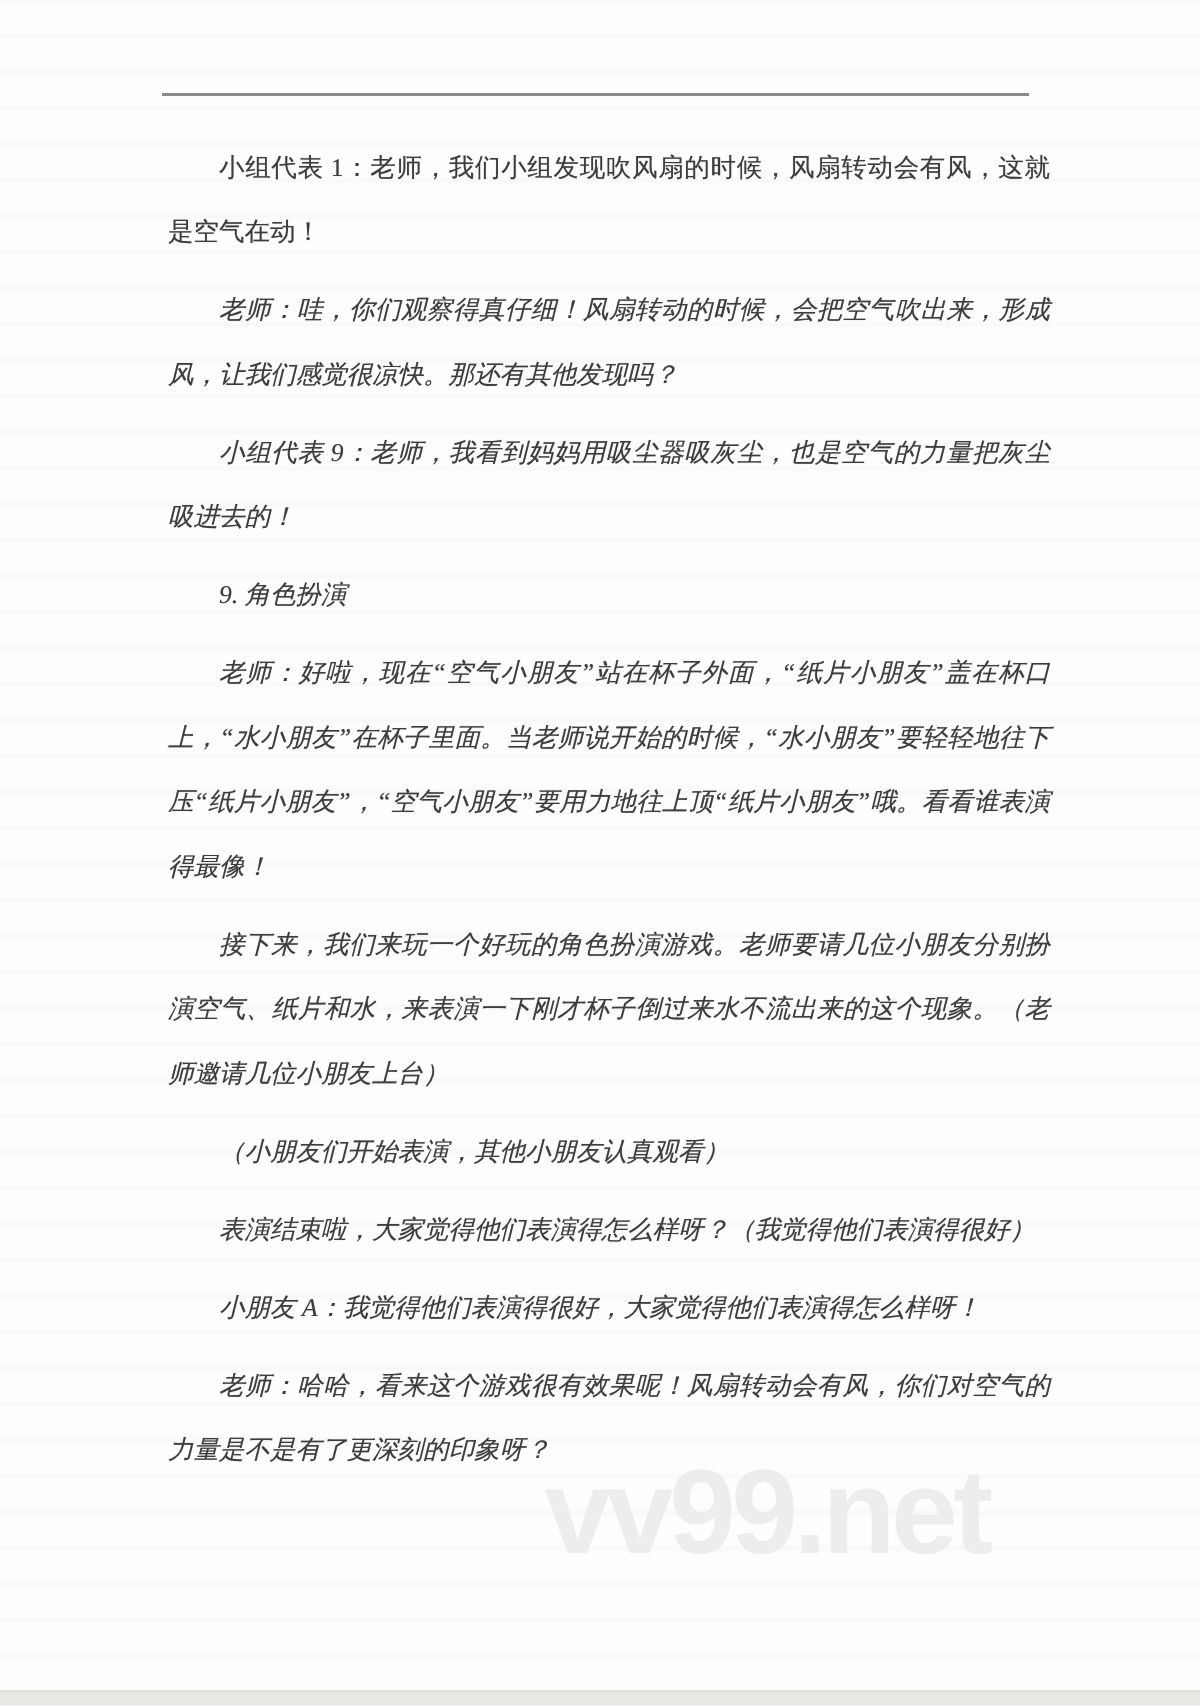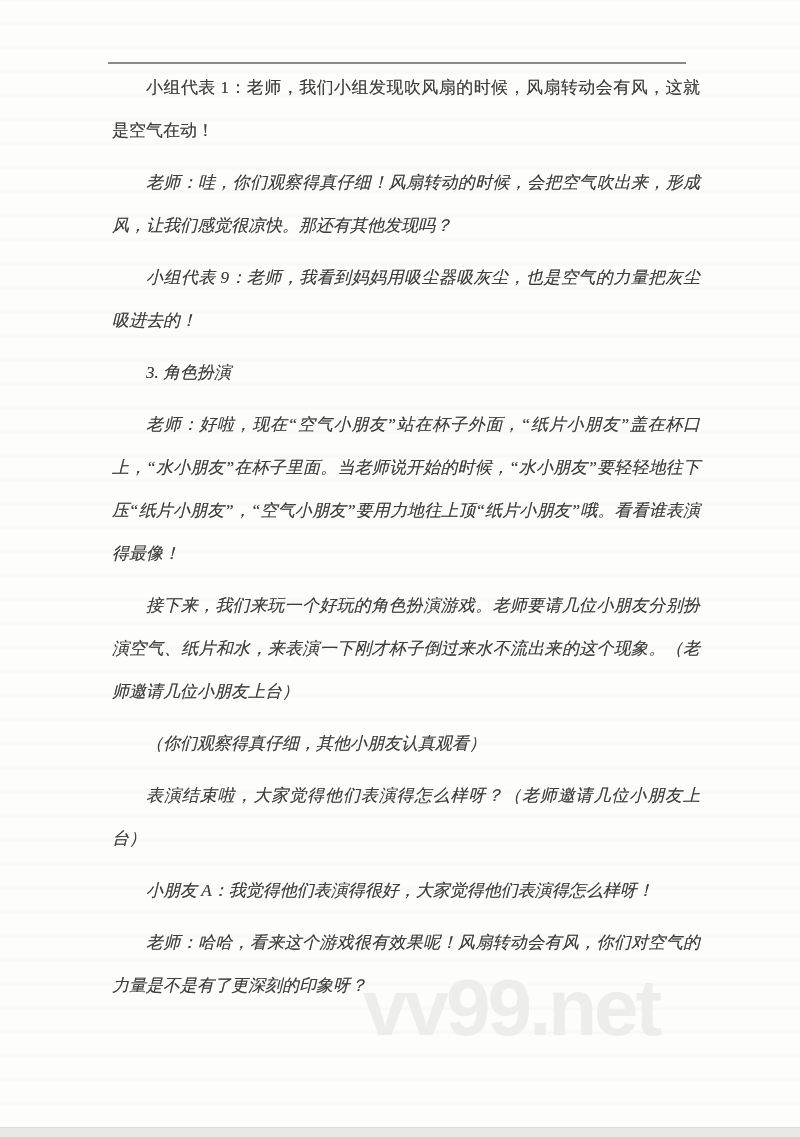--- a/index.html
+++ b/index.html
@@ -43,21 +43,21 @@
     font-size: 80px;
     line-height: 1;
     letter-spacing: -3px;
     color: #ededec;
     user-select: none;
     z-index: 1;
   }
   .content {
     position: absolute;
     left: 112px;
-    top: 66px;
+    top: 90px;
     width: 588px;
     color: #3d3d3d;
     font-size: 17px;
     line-height: 43px;
     text-align: justify;
     z-index: 2;
     text-shadow: 0 0 0.6px rgba(70,70,70,0.55);
   }
   .para {
     margin: 0;
@@ -81,22 +81,22 @@
 </head>
 <body>
 
 <div class="page">
   <div class="header-rule"></div>
   <div class="watermark">vv99.net</div>
   <div class="content">
       <p class="para">小组代表 1：老师，我们小组发现吹风扇的时候，风扇转动会有风，这就是空气在动！</p>
       <p class="para">老师：哇，你们观察得真仔细！风扇转动的时候，会把空气吹出来，形成风，让我们感觉很凉快。那还有其他发现吗？</p>
       <p class="para">小组代表 9：老师，我看到妈妈用吸尘器吸灰尘，也是空气的力量把灰尘吸进去的！</p>
-      <p class="para">3. 角色扮演</p>
+      <p class="para">9. 角色扮演</p>
       <p class="para">老师：好啦，现在“空气小朋友”站在杯子外面，“纸片小朋友”盖在杯口上，“水小朋友”在杯子里面。当老师说开始的时候，“水小朋友”要轻轻地往下压“纸片小朋友”，“空气小朋友”要用力地往上顶“纸片小朋友”哦。看看谁表演得最像！</p>
       <p class="para">接下来，我们来玩一个好玩的角色扮演游戏。老师要请几位小朋友分别扮演空气、纸片和水，来表演一下刚才杯子倒过来水不流出来的这个现象。（老师邀请几位小朋友上台）</p>
-      <p class="para">（你们观察得真仔细，其他小朋友认真观看）</p>
-      <p class="para">表演结束啦，大家觉得他们表演得怎么样呀？（老师邀请几位小朋友上台）</p>
+      <p class="para">（小朋友们开始表演，其他小朋友认真观看）</p>
+      <p class="para">表演结束啦，大家觉得他们表演得怎么样呀？（我觉得他们表演得很好）</p>
       <p class="para">小朋友 A：我觉得他们表演得很好，大家觉得他们表演得怎么样呀！</p>
       <p class="para">老师：哈哈，看来这个游戏很有效果呢！风扇转动会有风，你们对空气的力量是不是有了更深刻的印象呀？</p>
     </div>
   <div class="bottom-strip"></div>
 </div>
 
 </body></html>

